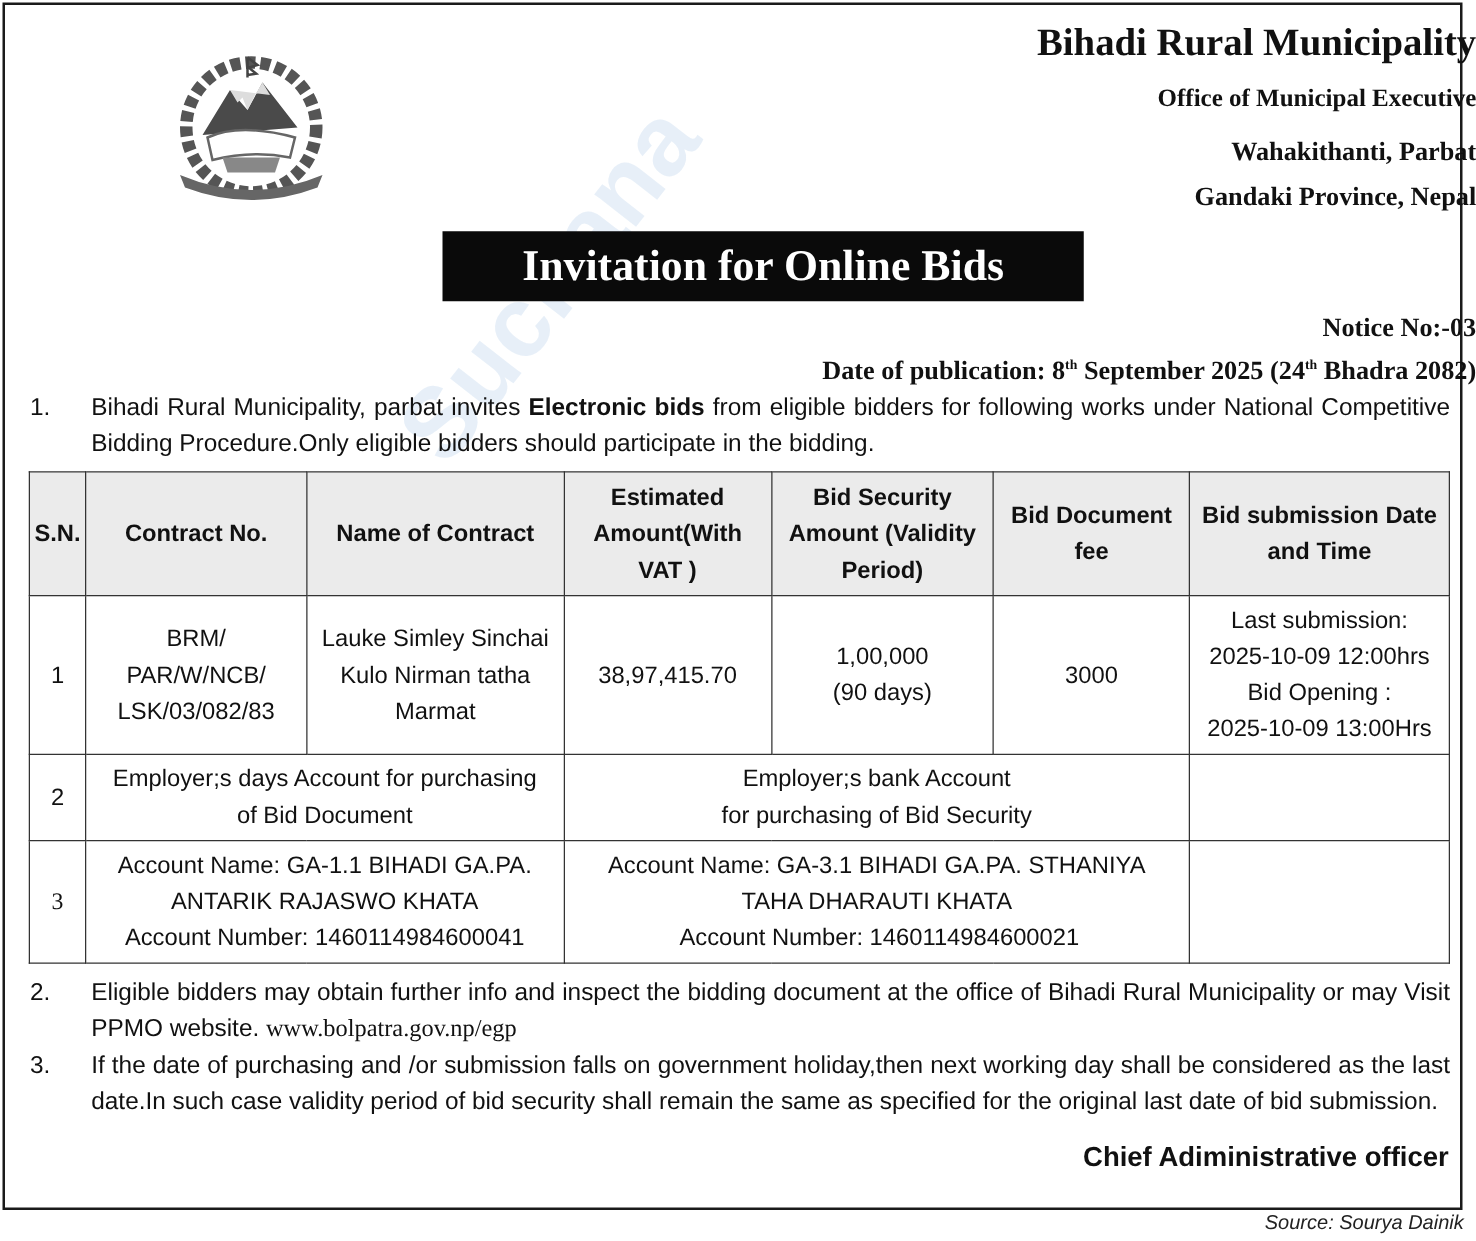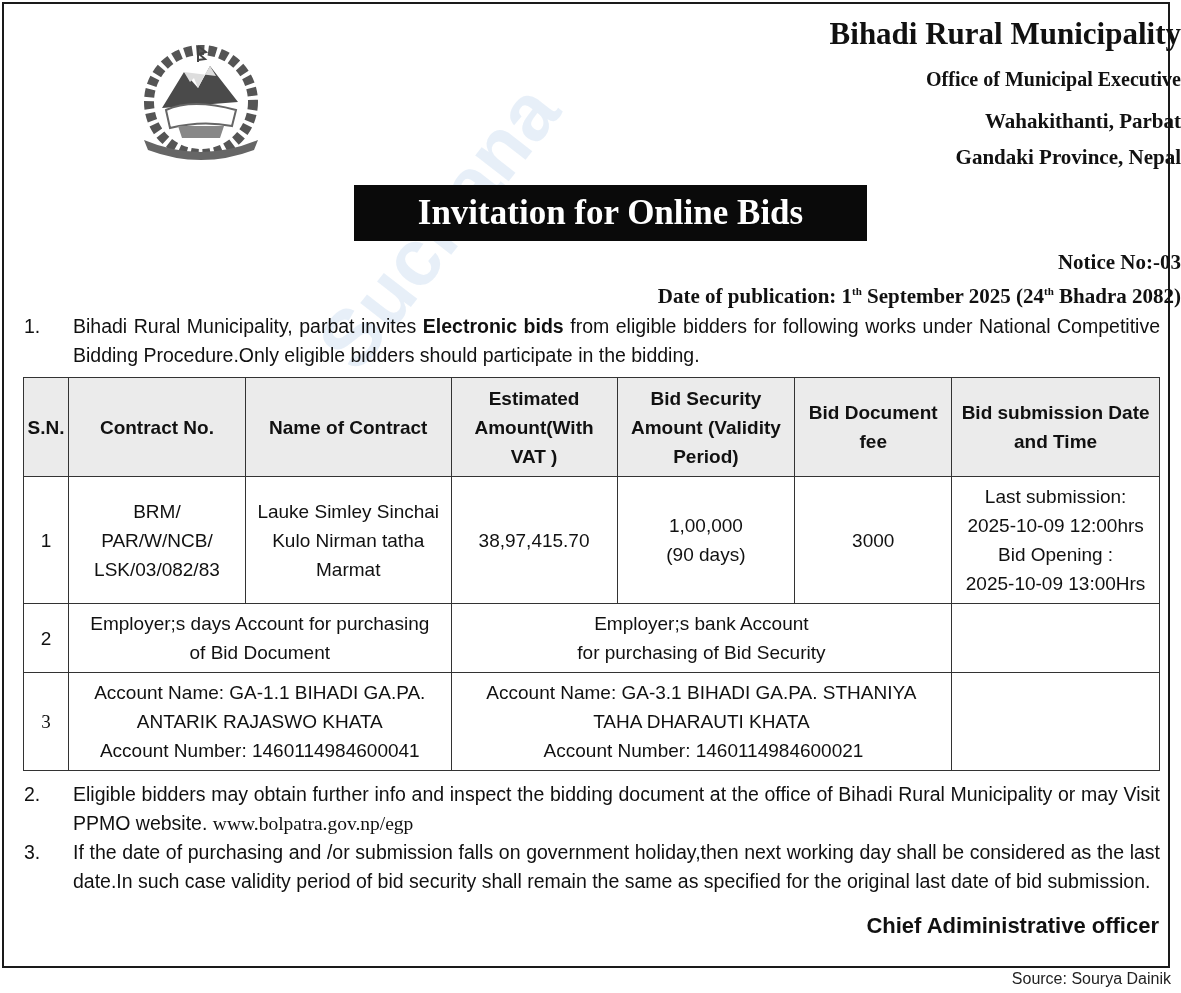--- a/index.html
+++ b/index.html
@@ -24,21 +24,21 @@
   .p3 { top: 838px; }
   table.bids { position: absolute; left: 23px; top: 377px; width: 1137px; border-collapse: collapse; font-size: 19px; }
   table.bids td, table.bids th { border: 1.5px solid #333; text-align: center; vertical-align: middle; padding: 0 3px; line-height: 29px; }
   table.bids th { background: #ebebeb; font-weight: bold; height: 98px; }
   .r1 td { height: 126px; }
   .r2 td { height: 68px; }
   .r3 td { height: 97px; }
   .left { text-align: right; }
   .sn3 { font-family: "Liberation Serif", serif; }
   .signature { position: absolute; right: 22px; top: 913px; font-size: 22px; font-weight: bold; }
-  .source { position: absolute; right: 10px; top: 970px; font-size: 16px; color: #222; text-align: center; }
+  .source { position: absolute; right: 10px; top: 970px; font-size: 16px; font-style: italic; color: #222; text-align: center; }
   .wm { position: absolute; pointer-events: none; }
 </style>
 </head>
 <body>
 
 <div class="frame"></div>
 
 <div class="wm" style="left:300px; top:330px; transform:rotate(-52deg); transform-origin:left top;">
   <span style="font-size:80px; font-weight:bold; color:#bcd3ec; opacity:0.35;">Suchana</span>
 </div>
@@ -55,21 +55,21 @@
 
 <div class="hdr h1 serif">Bihadi Rural Municipality</div>
 <div class="hdr h2 serif">Office of Municipal Executive</div>
 <div class="hdr h3 serif">Wahakithanti, Parbat</div>
 <div class="hdr h4 serif">Gandaki Province, Nepal</div>
 
 <div class="banner serif">Invitation for Online Bids</div>
 
 <div class="hdr notice serif">Notice No:-03</div>
 <div class="hdr pubdate serif">
-  <span>Date of publication: 1</span><sup>th</sup><span> September 2025 (24</span><sup>th</sup><span> Bhadra 2082)</span>
+  <span>Date of publication: 8</span><sup>th</sup><span> September 2025 (24</span><sup>th</sup><span> Bhadra 2082)</span>
 </div>
 
 <div class="para p1">
   <span class="num">1.</span>
   <span class="txt"><span>Bihadi Rural Municipality, parbat invites </span><b>Electronic bids</b><span> from eligible bidders for following works under National Competitive Bidding Procedure.Only eligible bidders should participate in the bidding.</span></span>
 </div>
 
 <table class="bids">
   <colgroup>
     <col style="width:45px">

